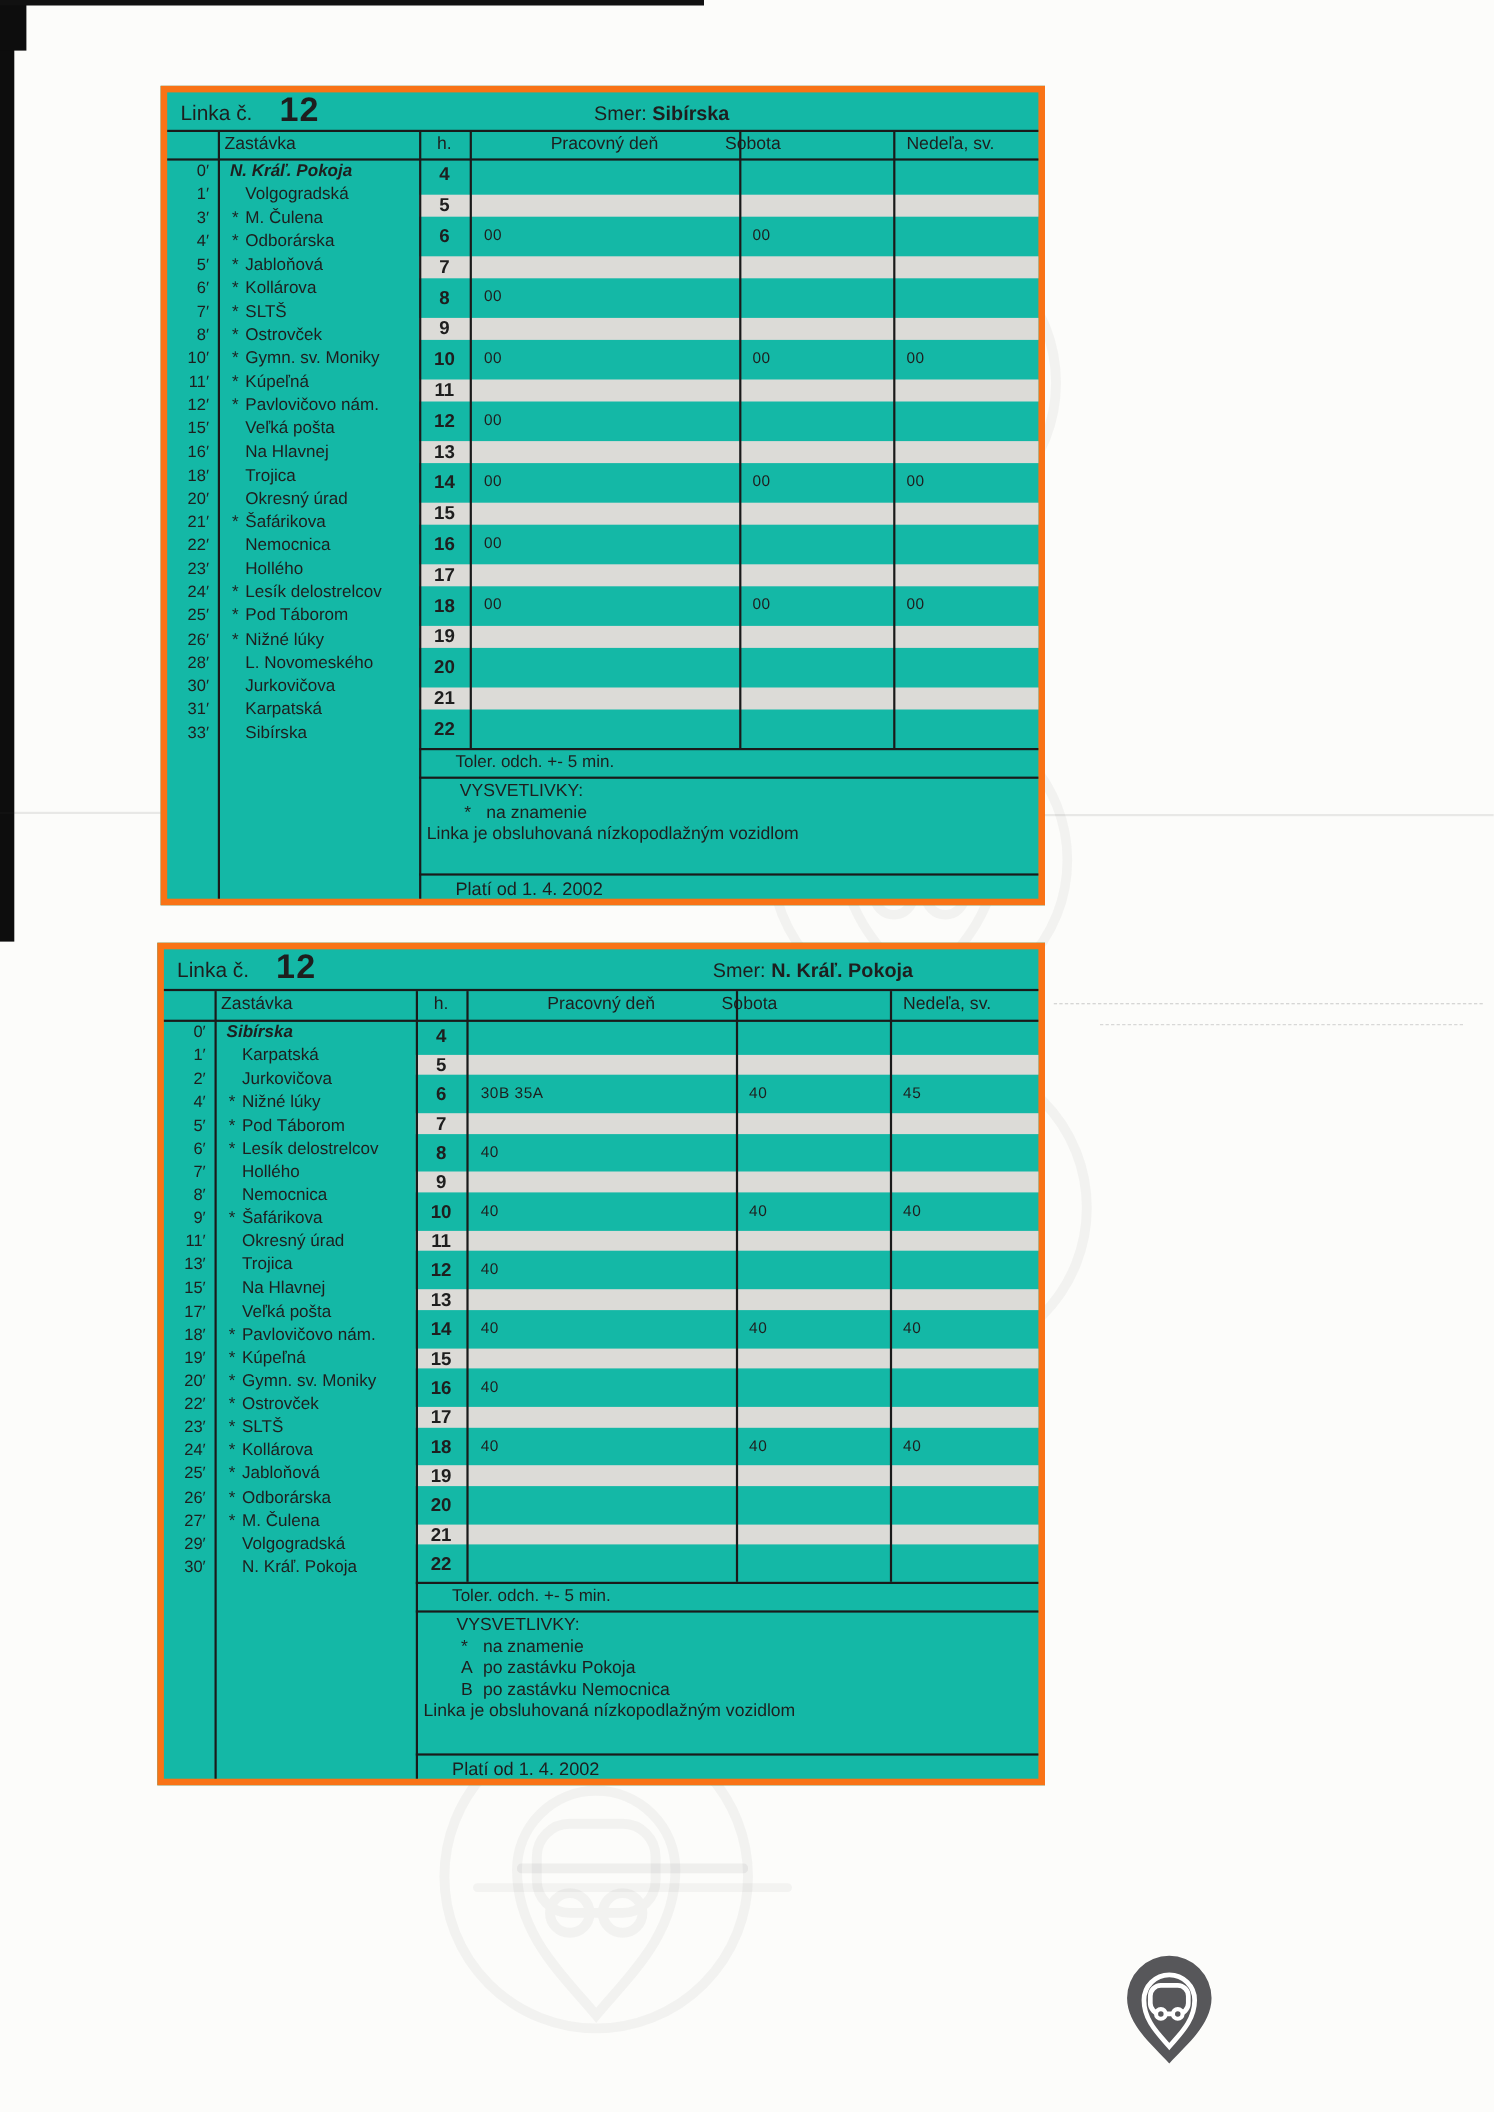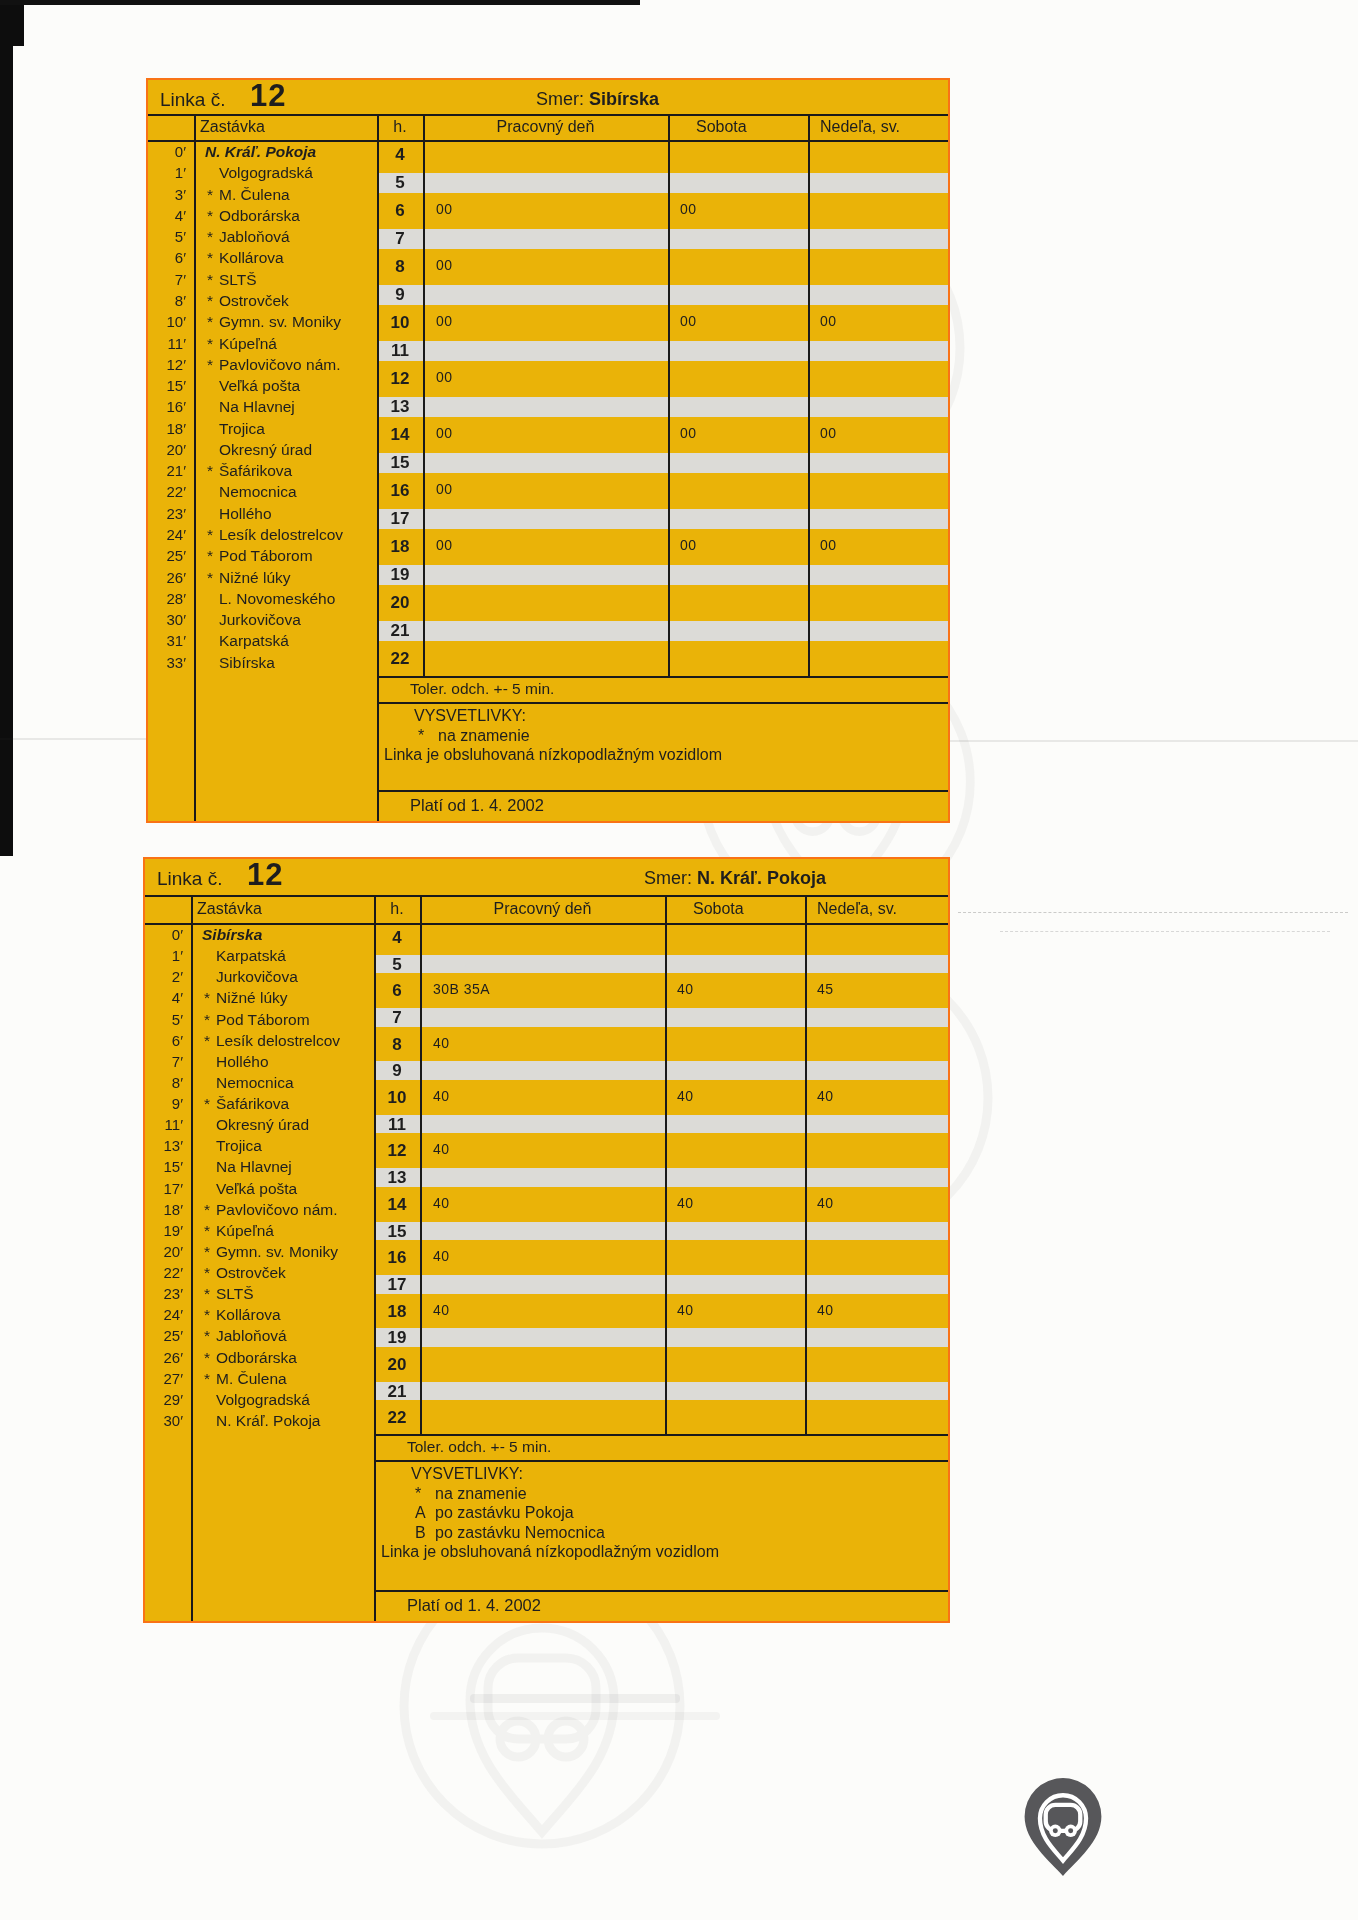--- a/index.html
+++ b/index.html
@@ -18,21 +18,21 @@
   .fl-2{left:950px;top:740px;width:408px;}
   .dash-mark{position:absolute;border-top:1px dashed rgba(90,90,90,.30);}
   .dm-1{left:958px;top:912px;width:390px;}
   .dm-2{left:1000px;top:931px;width:330px;border-top-color:rgba(90,90,90,.22);}
   .smudge{position:absolute;background:rgba(90,90,85,.08);border-radius:4px;}
   .sm-1{left:470px;top:1694px;width:210px;height:9px;}
   .sm-2{left:430px;top:1712px;width:290px;height:8px;opacity:.7;}
   .wm{position:absolute;opacity:.055;}
   
   .tt{
-    position:absolute;background:#eab308;border:2px solid #f97316;box-sizing:border-box;
+    position:absolute;background:#14b8a6;border:6px solid #f97316;box-sizing:border-box;
   }
   #tt1{left:146px;top:78px;width:804px;height:745px;}
   #tt2{left:143px;top:857px;width:807px;height:766px;}
   .hl{position:absolute;left:0;right:0;height:2px;background:#1a1a1a;}
   .hl.inset{left:229px;}
   #tt1 .hl1{top:34px;} #tt1 .hl2{top:60px;} #tt1 .hl3{top:596px;} #tt1 .hl4{top:622px;} #tt1 .hl5{top:710px;}
   #tt2 .hl1{top:36px;} #tt2 .hl2{top:64px;} #tt2 .hl3{top:575px;} #tt2 .hl4{top:601px;} #tt2 .hl5{top:731px;}
   .vl{position:absolute;width:2px;background:#1a1a1a;}
   #tt1 .vl{top:36px;bottom:0;} #tt2 .vl{top:38px;bottom:0;}
   #tt1 .vl.short{bottom:auto;height:560px;} #tt2 .vl.short{bottom:auto;height:537px;}
@@ -43,21 +43,21 @@
   .line-number{position:absolute;left:102px;top:-2px;font-size:31px;font-weight:bold;letter-spacing:1px;}
   .smer{position:absolute;top:9px;font-size:18px;white-space:nowrap;}
   #tt1 .smer{left:388px;} #tt2 .smer{left:499px;}
   .smer b{font-weight:bold;}
   
   .header-row{position:absolute;left:0;right:0;font-size:16px;}
   #tt1 .header-row{top:38px;} #tt2 .header-row{top:41px;}
   .col-stop{position:absolute;left:52px;}
   .col-h{position:absolute;left:229px;width:46px;text-align:center;}
   .col-pd{position:absolute;left:275px;width:245px;text-align:center;}
-  .col-so{position:absolute;left:548px;}
+  .col-so{position:absolute;left:507px;}
   .col-ne{position:absolute;left:672px;}
   
   .stops-col{position:absolute;left:0;width:229px;}
   .hours-grid{position:absolute;left:0;right:0;}
   #tt1 .stops-col,#tt1 .hours-grid{top:62px;height:532px;}
   #tt2 .stops-col,#tt2 .hours-grid{top:66px;height:507px;}
   .stop-row{position:absolute;left:0;width:229px;height:21px;font-size:15.5px;}
   .s-min{position:absolute;left:0;width:38px;text-align:right;font-size:15px;}
   .s-star{position:absolute;left:59px;width:12px;}
   .s-name{position:absolute;left:71px;white-space:nowrap;}

